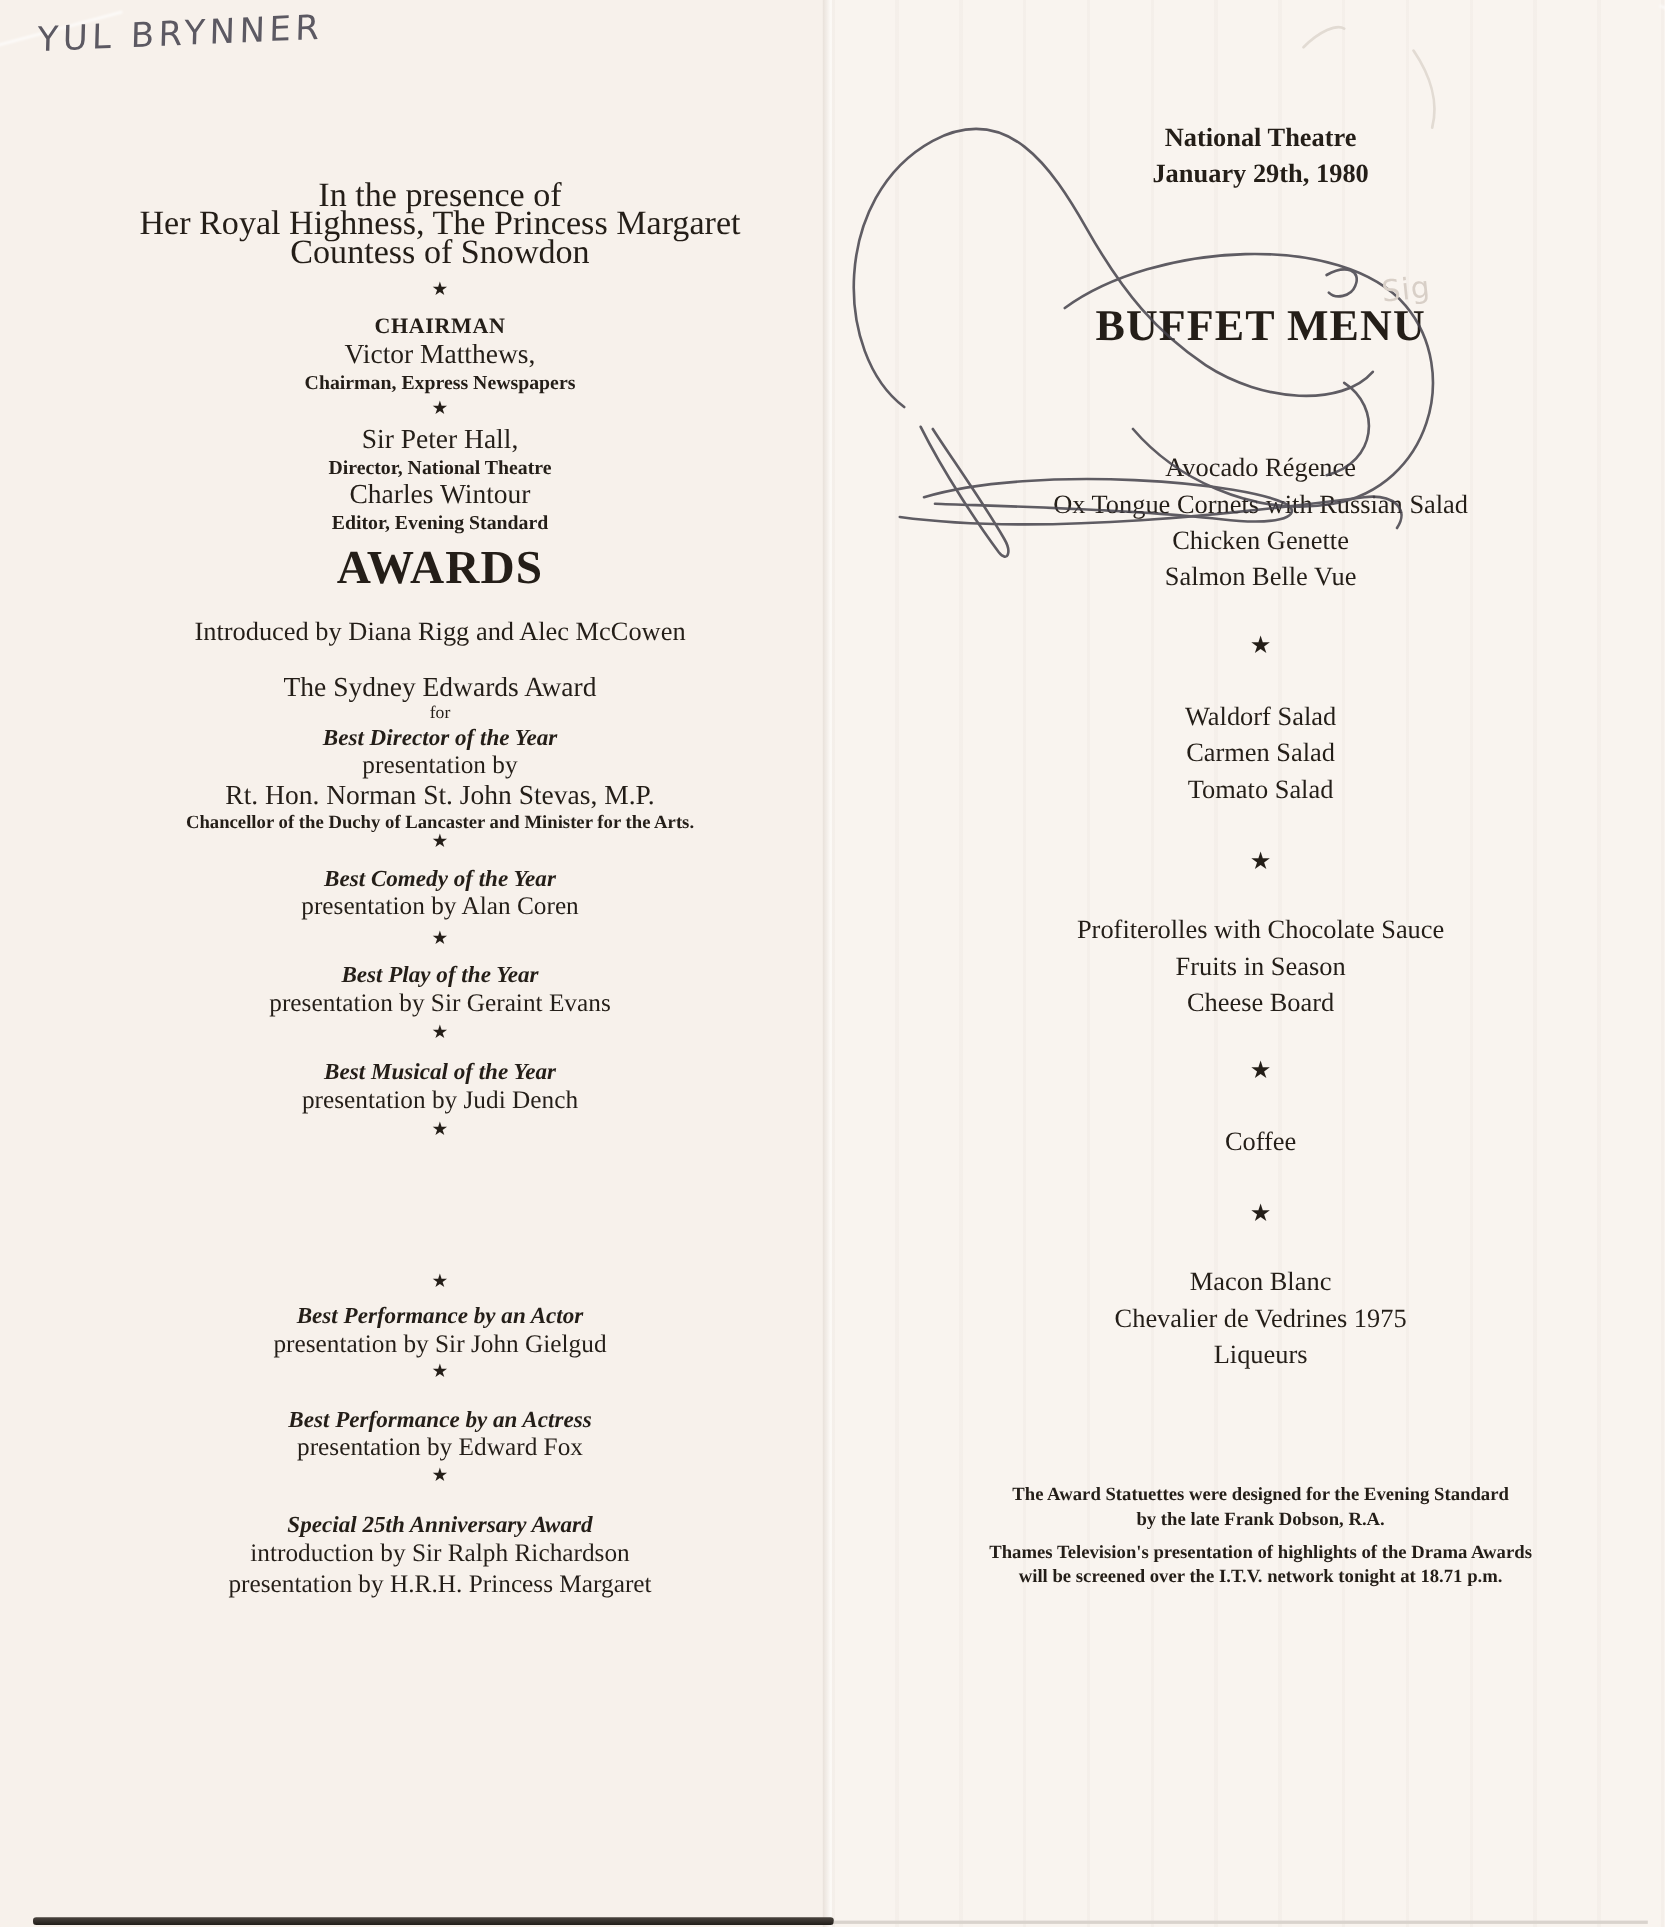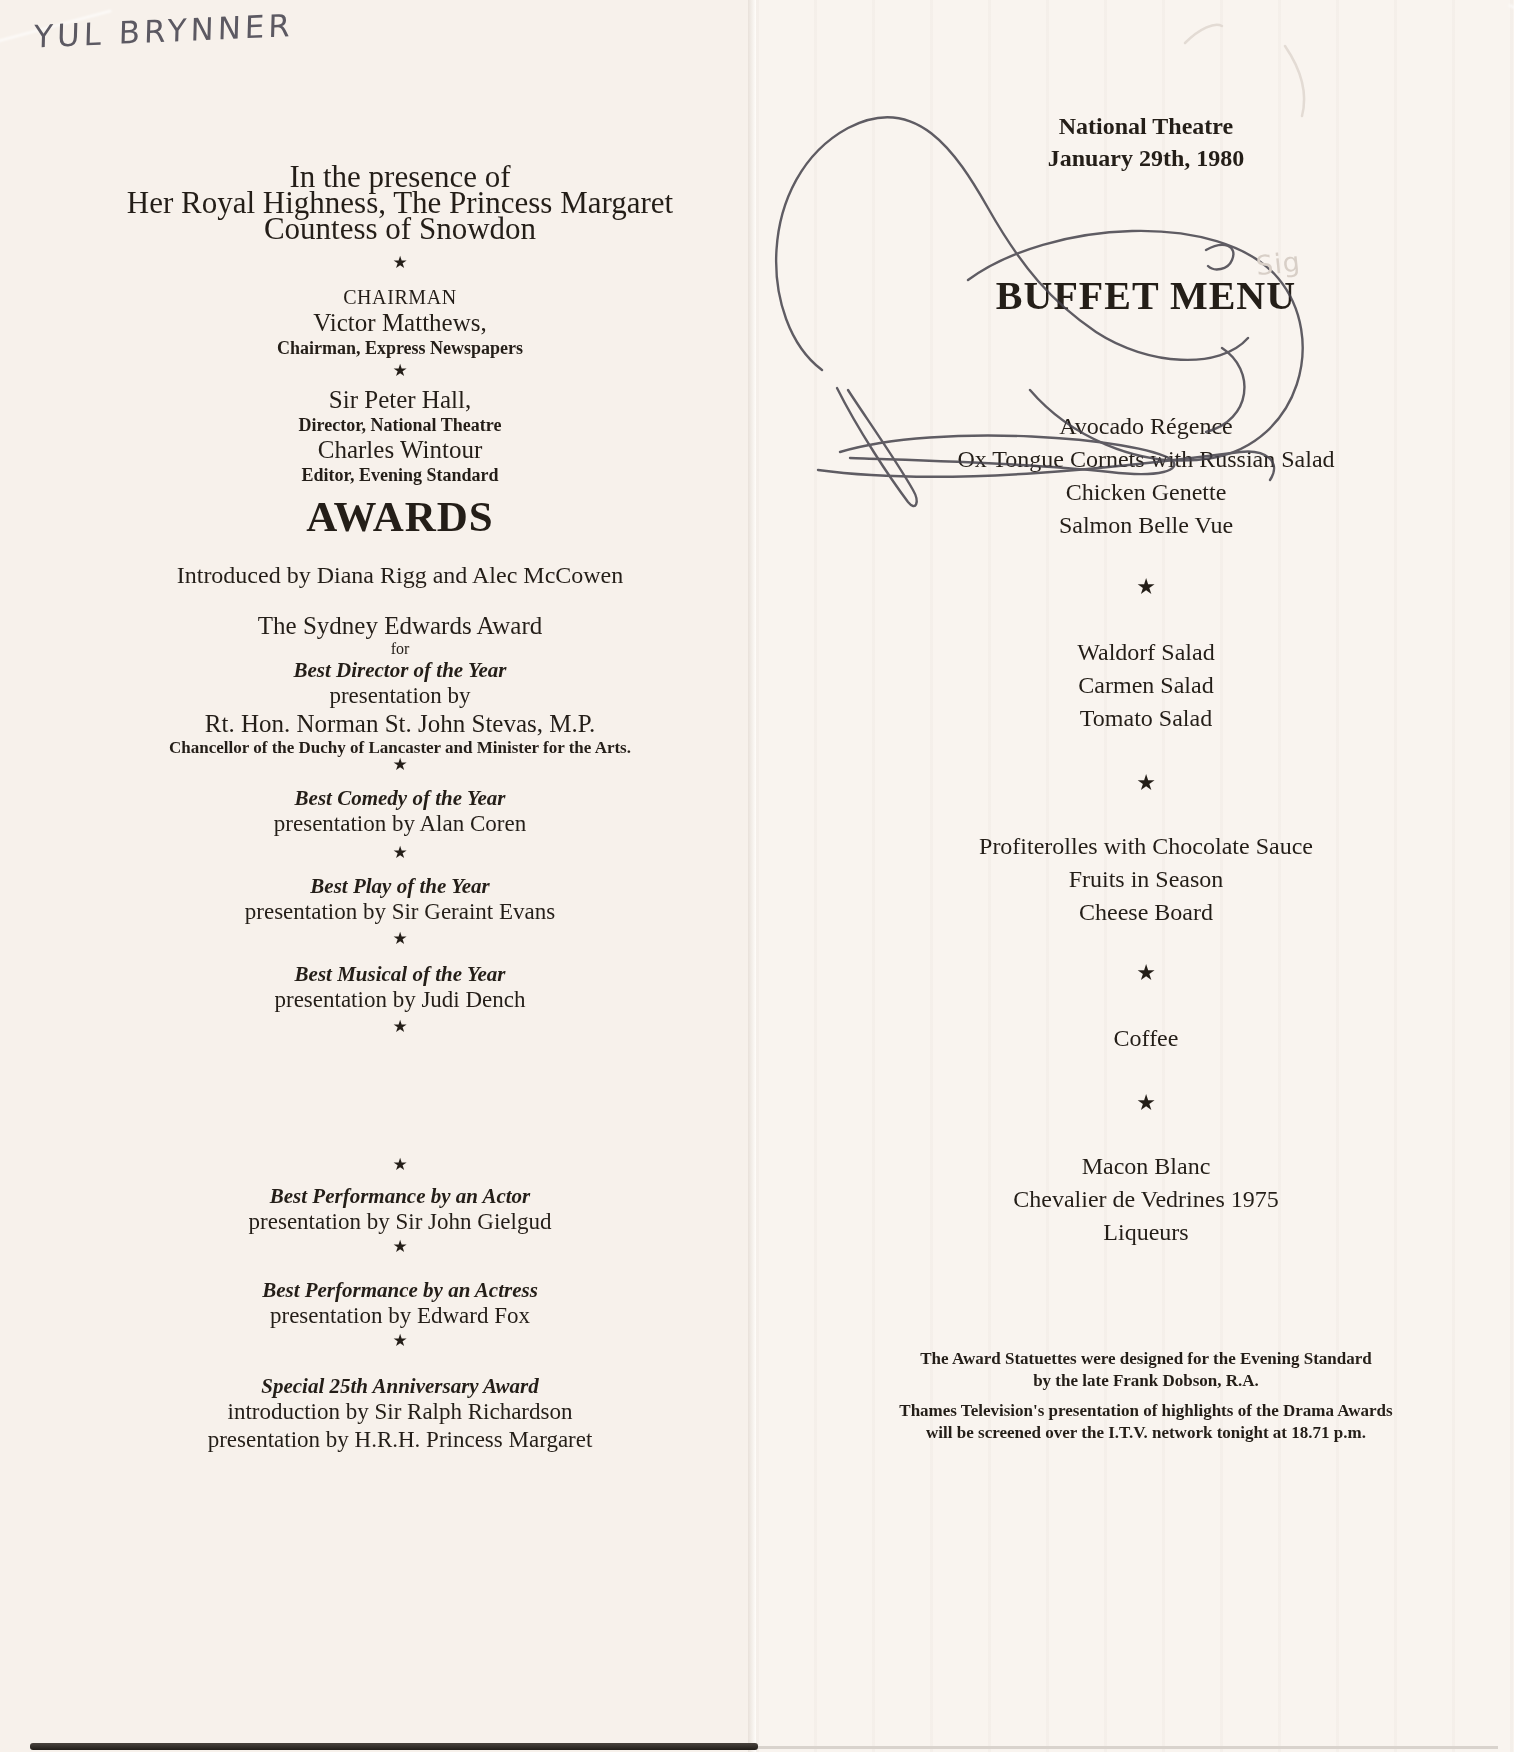--- a/index.html
+++ b/index.html
@@ -15,21 +15,21 @@
   .g{position:absolute;text-align:center;}
   .page-left .g{left:44px;right:0;}
   .page-right .g{left:22px;right:0;}
 
   
   .hw{position:absolute;left:34px;top:12px;width:300px;
       font-family:"DejaVu Sans",sans-serif;font-size:31px;letter-spacing:4px;
       color:#474550;transform:rotate(-2.5deg) skewX(-4deg);opacity:.88;white-space:nowrap;}
   .t-title{font-size:30px;font-weight:700;letter-spacing:.2px;}
   .t-body{font-size:31px;line-height:26px;}
-  .t-caps{font-size:20px;font-weight:400;letter-spacing:.6px;}
+  .t-caps{font-size:20px;font-weight:700;letter-spacing:.6px;}
   .t-name{font-size:25px;line-height:28px;}
   .t-role{font-size:18px;line-height:22px;font-weight:700;}
   .t-awards{font-size:43px;font-weight:700;letter-spacing:1px;}
   .t-intro{font-size:24px;}
   .t-ital{font-style:italic;font-size:21px;line-height:24px;font-weight:700;}
   .t-pres{font-size:23px;line-height:28px;}
   .t-for{font-size:16px;line-height:18px;}
   .t-chanc{font-size:17px;line-height:20px;font-weight:700;}
   .star-l{font-size:17px;line-height:17px;}
   .star-r{font-size:22px;line-height:22px;}

